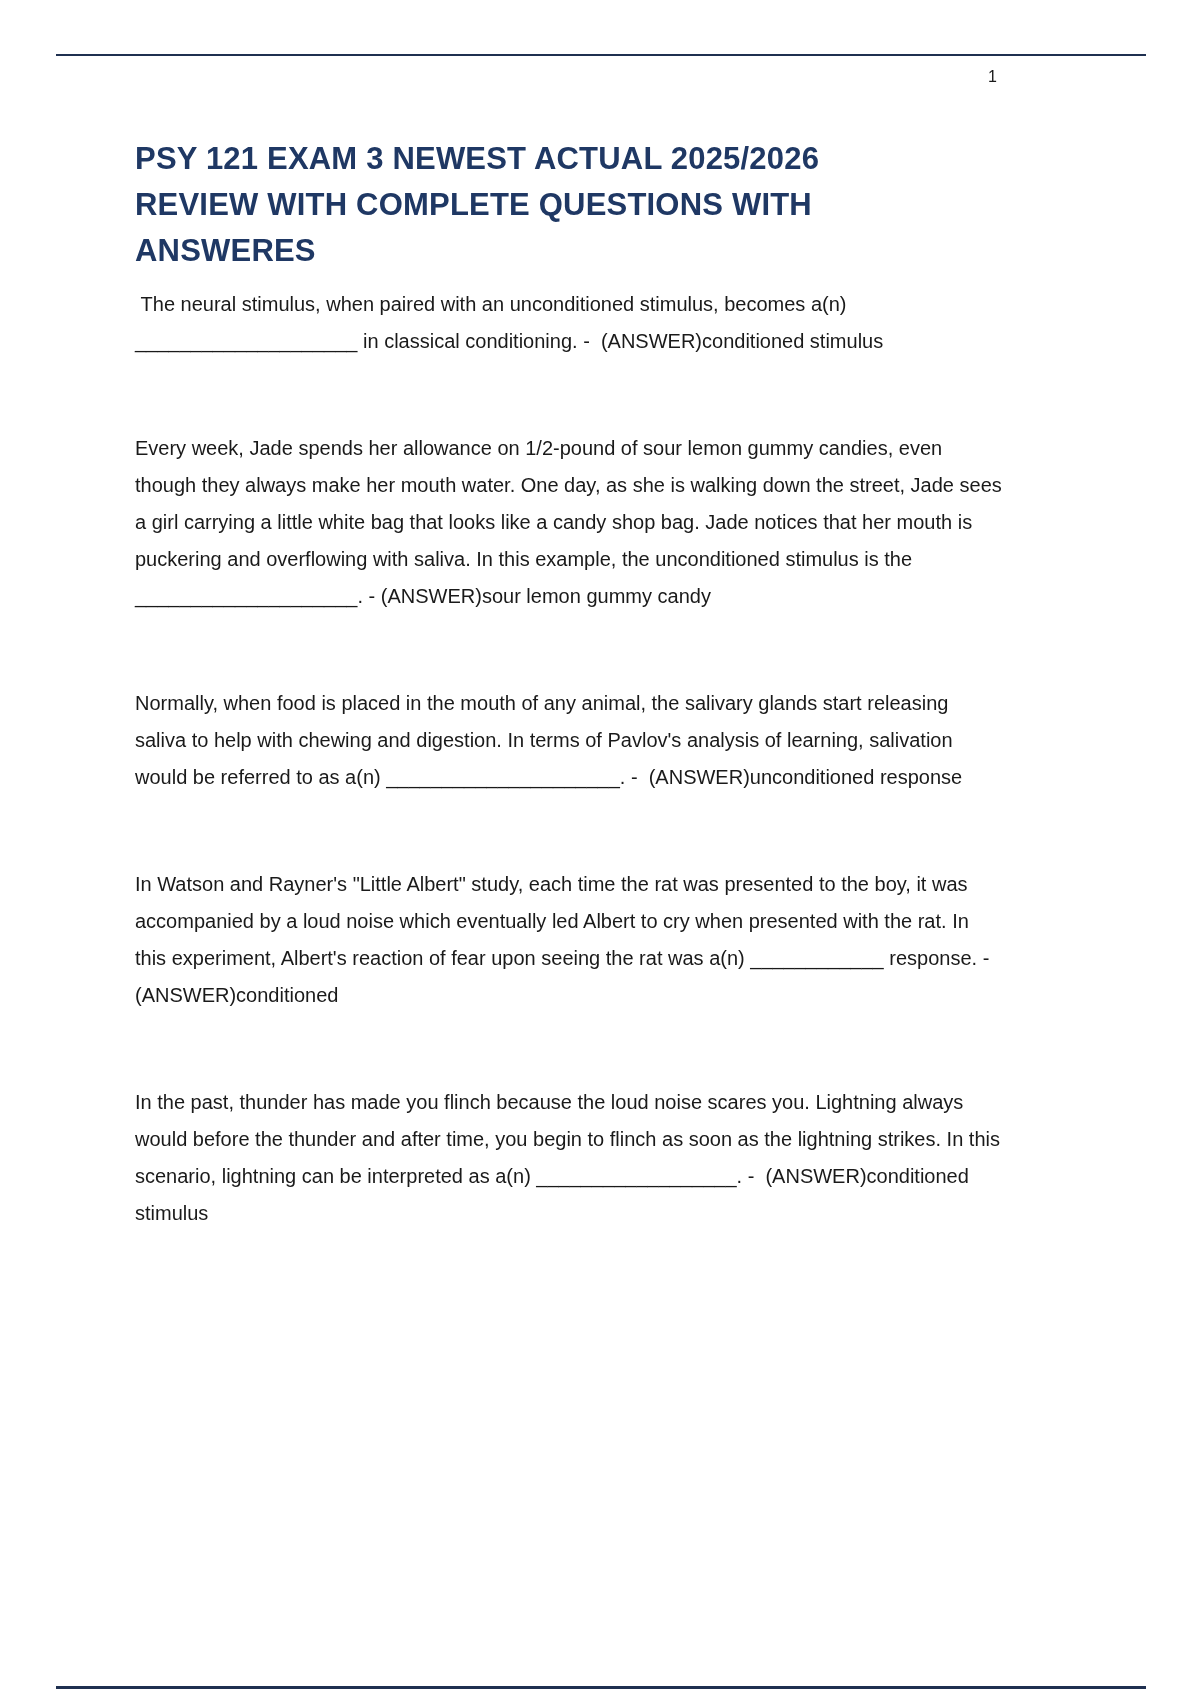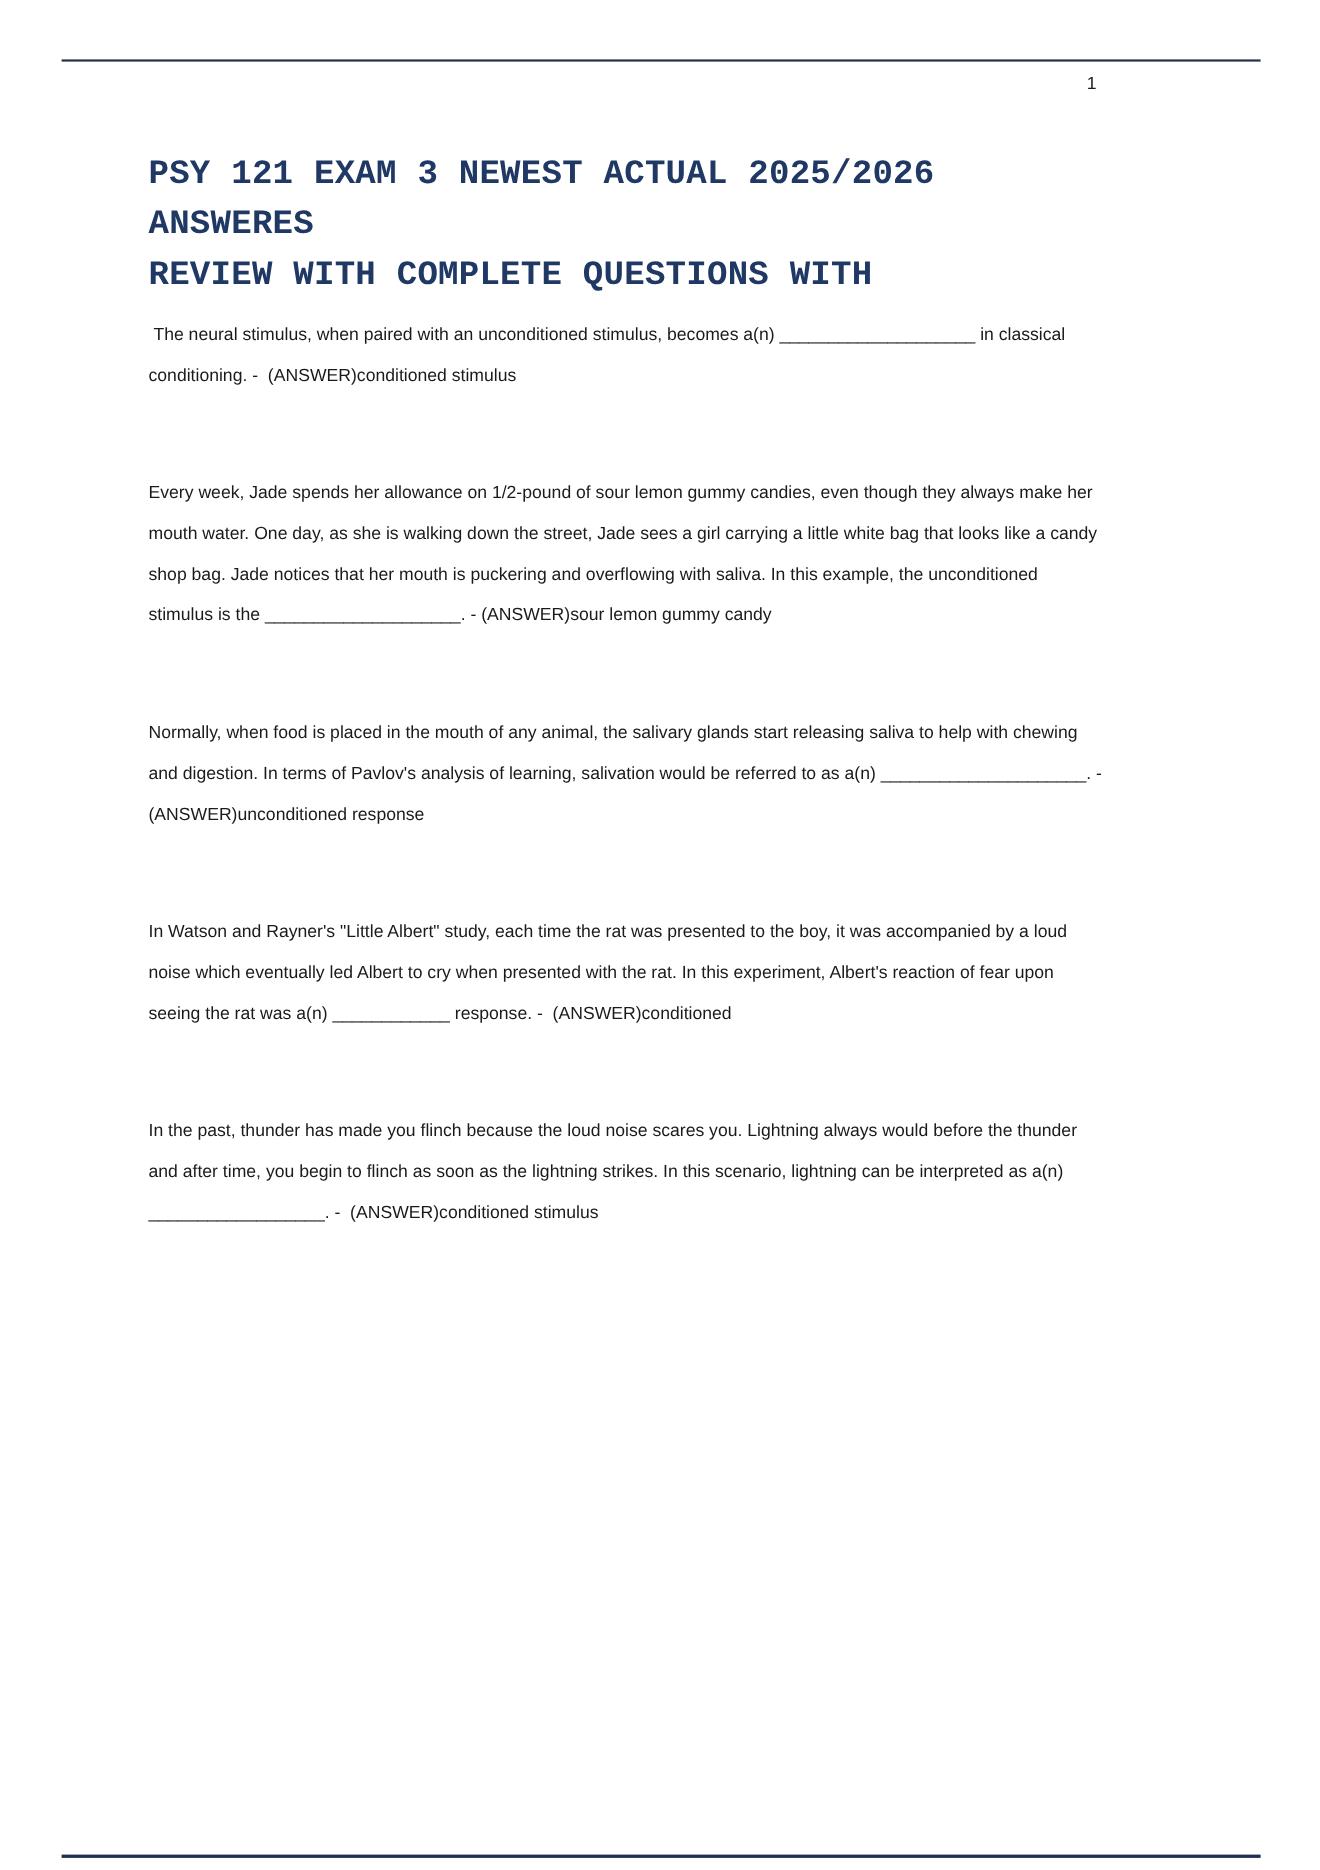--- a/index.html
+++ b/index.html
@@ -47,25 +47,24 @@
     margin: 0;
     padding: 0;
     font-size: 31px;
     font-weight: bold;
     line-height: 46px;
     color: #1f3864;
     letter-spacing: 0.2px;
   }
   .title-line {
     display: block;
-    font-family: Liberation Mono, monospace;
   }
   .para {
     margin: 70px 0 0 0;
-    font-size: 16px;
+    font-size: 20px;
     line-height: 37px;
     color: #1a1a1a;
     white-space: pre-wrap;
   }
   .para.first {
     margin-top: 12px;
   }
 </style>
 </head>
 <body>
@@ -73,22 +72,22 @@
 <div class="page">
 
   <div class="rule rule-top"></div>
 
   <div class="page-number">1</div>
 
   <div class="content">
 
     <h1 class="title">
       <span class="title-line">PSY 121 EXAM 3 NEWEST ACTUAL 2025/2026</span>
+      <span class="title-line">REVIEW WITH COMPLETE QUESTIONS WITH</span>
       <span class="title-line">ANSWERES</span>
-      <span class="title-line">REVIEW WITH COMPLETE QUESTIONS WITH</span>
     </h1>
 
     <p class="para first"> The neural stimulus, when paired with an unconditioned stimulus, becomes a(n) ____________________ in classical conditioning. -  (ANSWER)conditioned stimulus</p>
 
     <p class="para">Every week, Jade spends her allowance on 1/2-pound of sour lemon gummy candies, even though they always make her mouth water. One day, as she is walking down the street, Jade sees a girl carrying a little white bag that looks like a candy shop bag. Jade notices that her mouth is puckering and overflowing with saliva. In this example, the unconditioned stimulus is the ____________________. - (ANSWER)sour lemon gummy candy</p>
 
     <p class="para">Normally, when food is placed in the mouth of any animal, the salivary glands start releasing saliva to help with chewing and digestion. In terms of Pavlov's analysis of learning, salivation would be referred to as a(n) _____________________. -  (ANSWER)unconditioned response</p>
 
     <p class="para">In Watson and Rayner's "Little Albert" study, each time the rat was presented to the boy, it was accompanied by a loud noise which eventually led Albert to cry when presented with the rat. In this experiment, Albert's reaction of fear upon seeing the rat was a(n) ____________ response. -  (ANSWER)conditioned</p>
 

